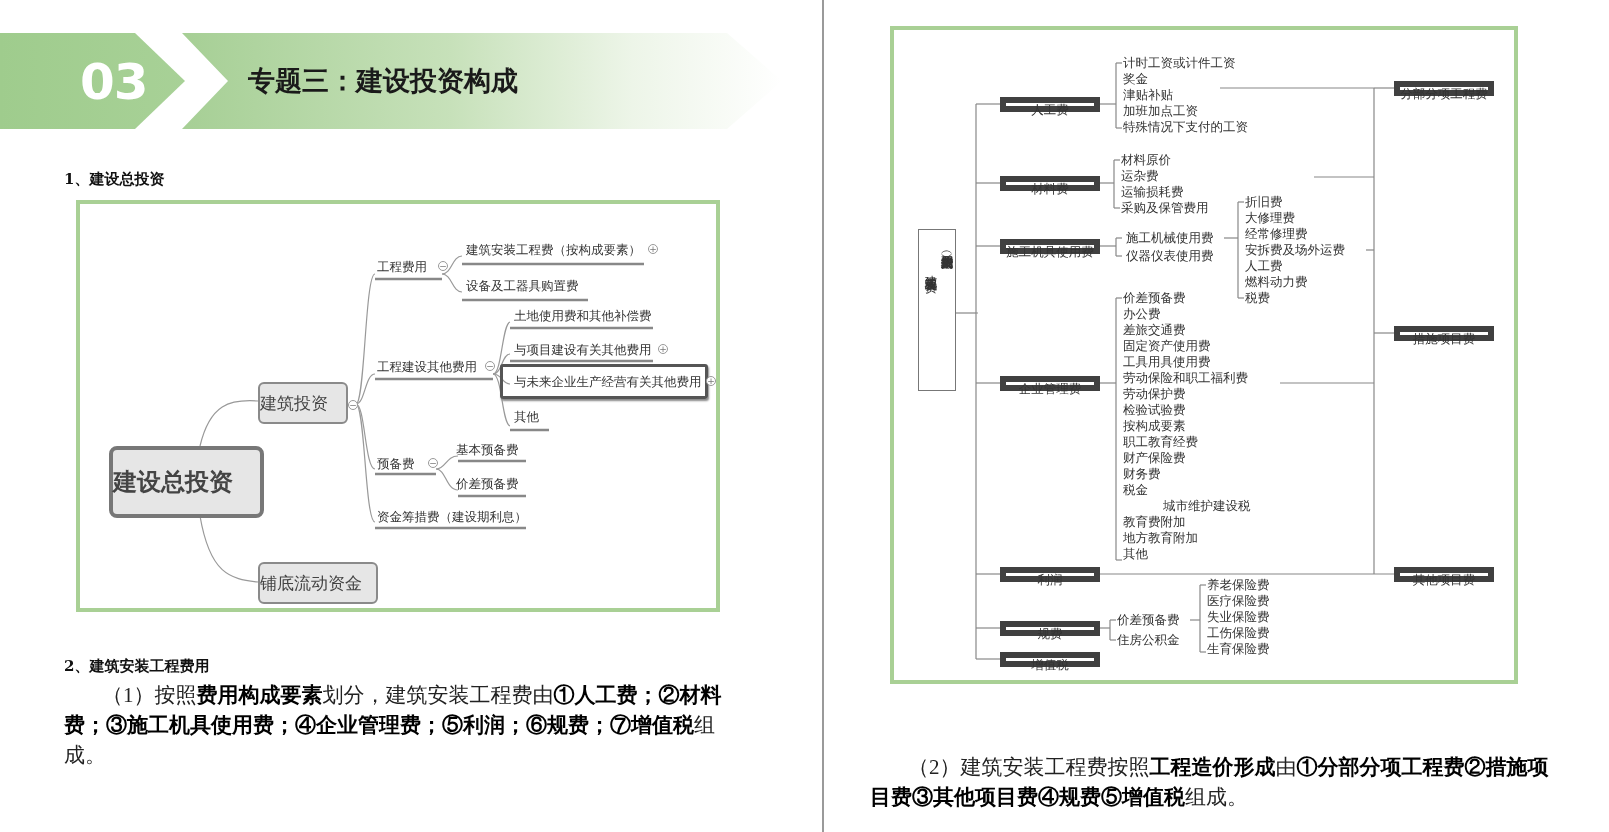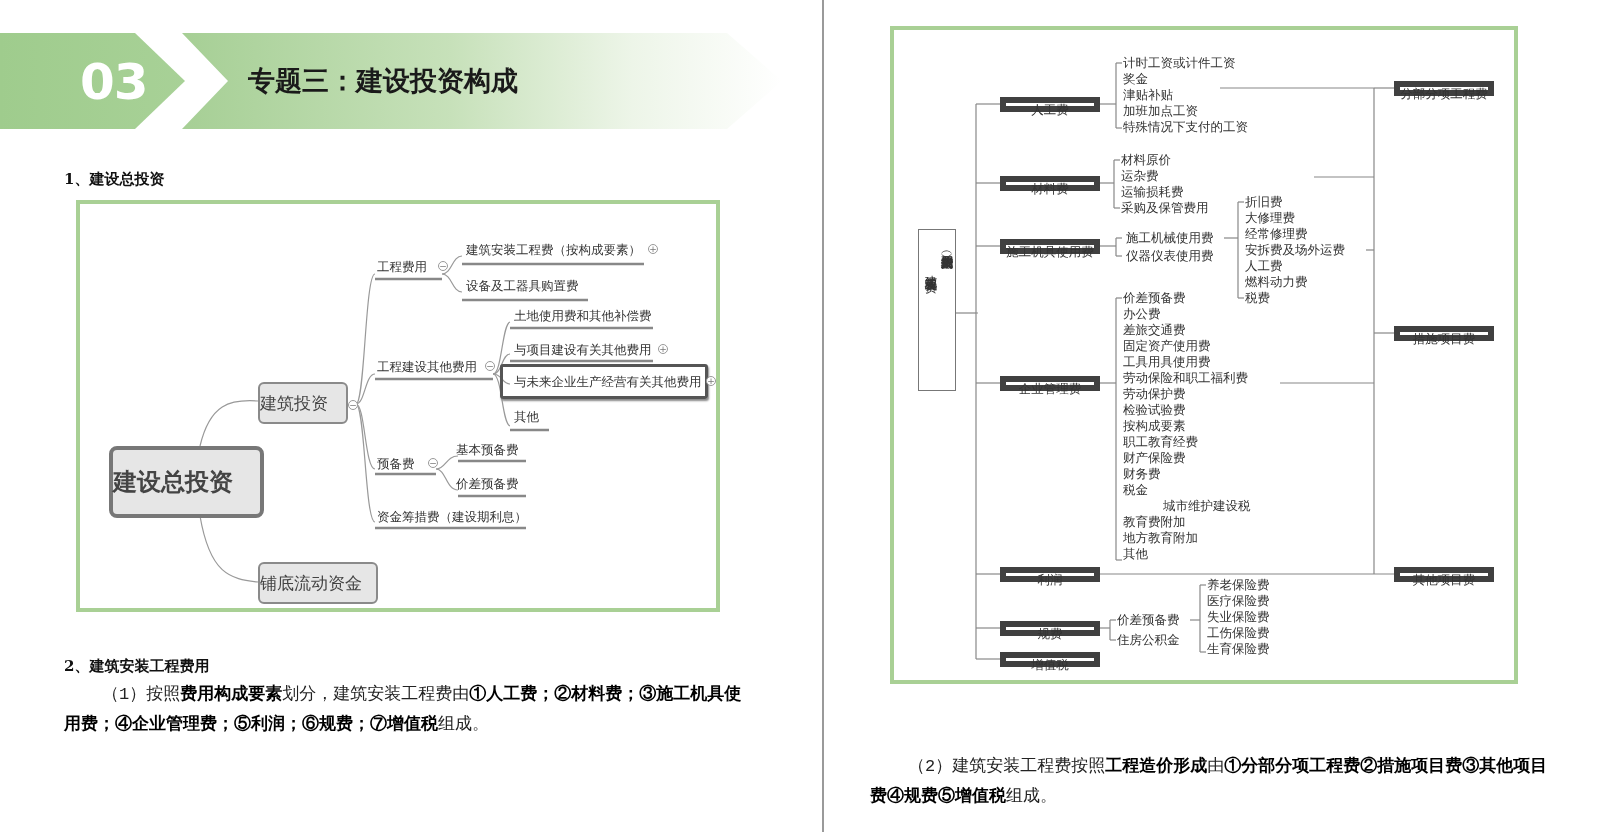--- a/index.html
+++ b/index.html
@@ -13,21 +13,21 @@
     clip-path:polygon(0 0, 135px 0, 185px 48px, 135px 96px, 0 96px); }
   .banner-num span { position:absolute; left:80px; top:20px; font-size:50px; font-weight:bold; color:#fff;
     font-family:"DejaVu Sans", sans-serif; letter-spacing:-1px; }
   .banner-title { position:absolute; left:182px; top:33px; width:600px; height:124px;
     background:linear-gradient(90deg,#a6cf95 0%,#c7e1ba 45%,#edf5e8 75%,#ffffff 100%);
     clip-path:polygon(0 0, 545px 0, 600px 48px, 545px 96px, 0 96px, 46px 48px); }
   .banner-title span { position:absolute; left:66px; top:30px; font-size:27px; font-weight:bold; color:#1a1a1a;
     font-family:"DejaVu Sans", sans-serif; }
 
   .heading { position:absolute; font-weight:bold; font-size:15px; color:#111; font-family:"DejaVu Serif", serif; }
-  .para { position:absolute; font-size:17px; color:#222; line-height:30px; font-family:Liberation Mono, monospace; }
+  .para { position:absolute; font-size:21px; color:#222; line-height:30px; font-family:Liberation Serif, serif; }
   .para b { font-weight:bold; color:#000; }
 
   
   .mm-frame { position:absolute; left:76px; top:200px; width:644px; height:412px; border:4px solid #a9d095; box-sizing:border-box; background:#fff; }
   .mm-svg { position:absolute; left:0; top:0; }
   .mm-text { position:absolute; font-size:12.5px; color:#333; white-space:nowrap; }
   .mm-node { position:absolute; background:#e6e6e6; border:2px solid #8a8a8a; border-radius:6px; color:#444;
     display:flex; align-items:center; justify-content:flex-start; box-sizing:border-box; }
   .mm-root { font-size:24px; font-weight:bold; border-width:4px; border-color:#777; border-radius:8px; }
   .mm-l1 { font-size:17px; }

